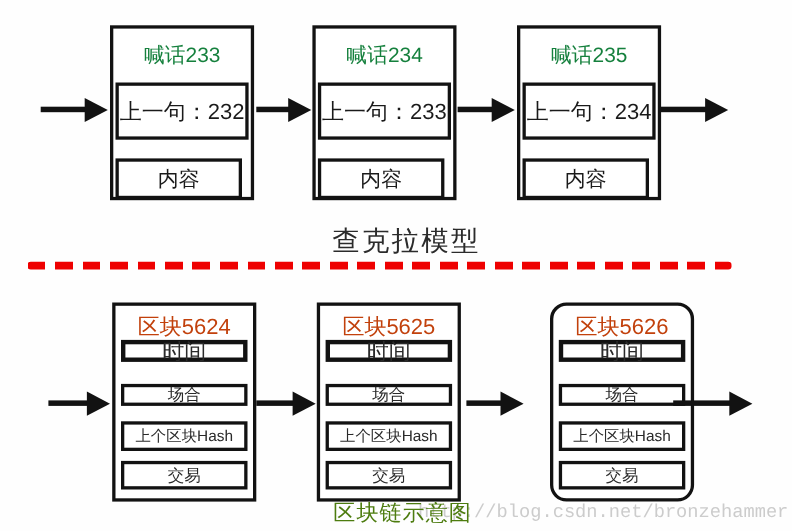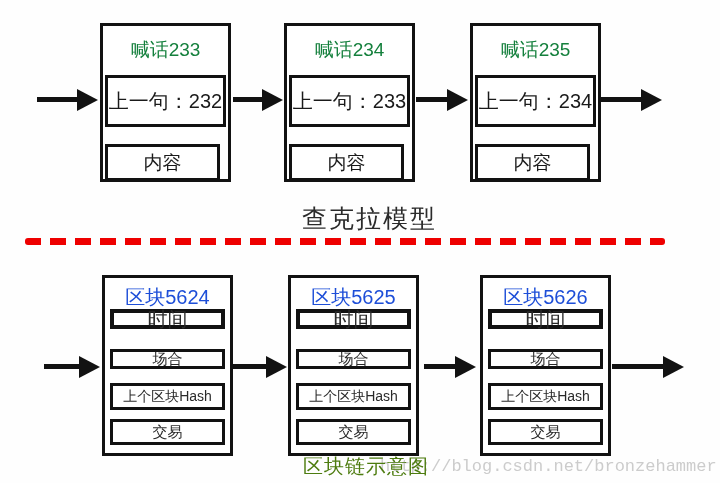--- a/index.html
+++ b/index.html
@@ -22,21 +22,21 @@
     position:absolute;left:2px;right:8px;top:103px;height:37px;box-sizing:border-box;
     border:3px solid var(--ink);display:flex;align-items:center;justify-content:center;
     font-size:19px;
     margin-top:15px;
   }
   
   .b-node{
     position:absolute;top:275px;width:131px;height:181px;box-sizing:border-box;
     border:3px solid var(--ink);background:#fff;
   }
-  .b-title{margin-top:6px;text-align:center;font-size:20px;color:#1d4ed8;}
+  .b-title{margin-top:6px;text-align:center;font-size:20px;color:#c2410c;}
   .b-field{
     position:absolute;left:5px;right:5px;box-sizing:border-box;border:3px solid var(--ink);
     display:flex;align-items:center;justify-content:center;white-space:nowrap;color:#2a2a2a;
   }
   .b-f0{top:31px;height:20px;border-width:4px;font-size:20px;}
   .b-f1{top:71px;height:20px;font-size:15px;}
   .b-f2{top:105px;height:27px;font-size:14px;}
   .b-f3{top:141px;height:26px;font-size:15px;}
   
   .arrow{position:absolute;height:22px;}
@@ -129,21 +129,21 @@
     <div class="b-field b-f1">场合</div>
     <div class="b-field b-f2">上个区块Hash</div>
     <div class="b-field b-f3">交易</div>
   </div>
 
   <div class="arrow" style="left:424px;top:356px;width:52px;">
     <div class="shaft"></div>
     <div class="head"></div>
   </div>
 
-  <div class="b-node" style="left:480px;">
+  <div class="b-node" style="left:500px;border-radius:15px;">
     <div class="b-title">区块5626</div>
     <div class="b-field b-f0">时间</div>
     <div class="b-field b-f1">场合</div>
     <div class="b-field b-f2">上个区块Hash</div>
     <div class="b-field b-f3">交易</div>
   </div>
 
   <div class="arrow" style="left:612px;top:356px;width:72px;">
     <div class="shaft"></div>
     <div class="head"></div>

